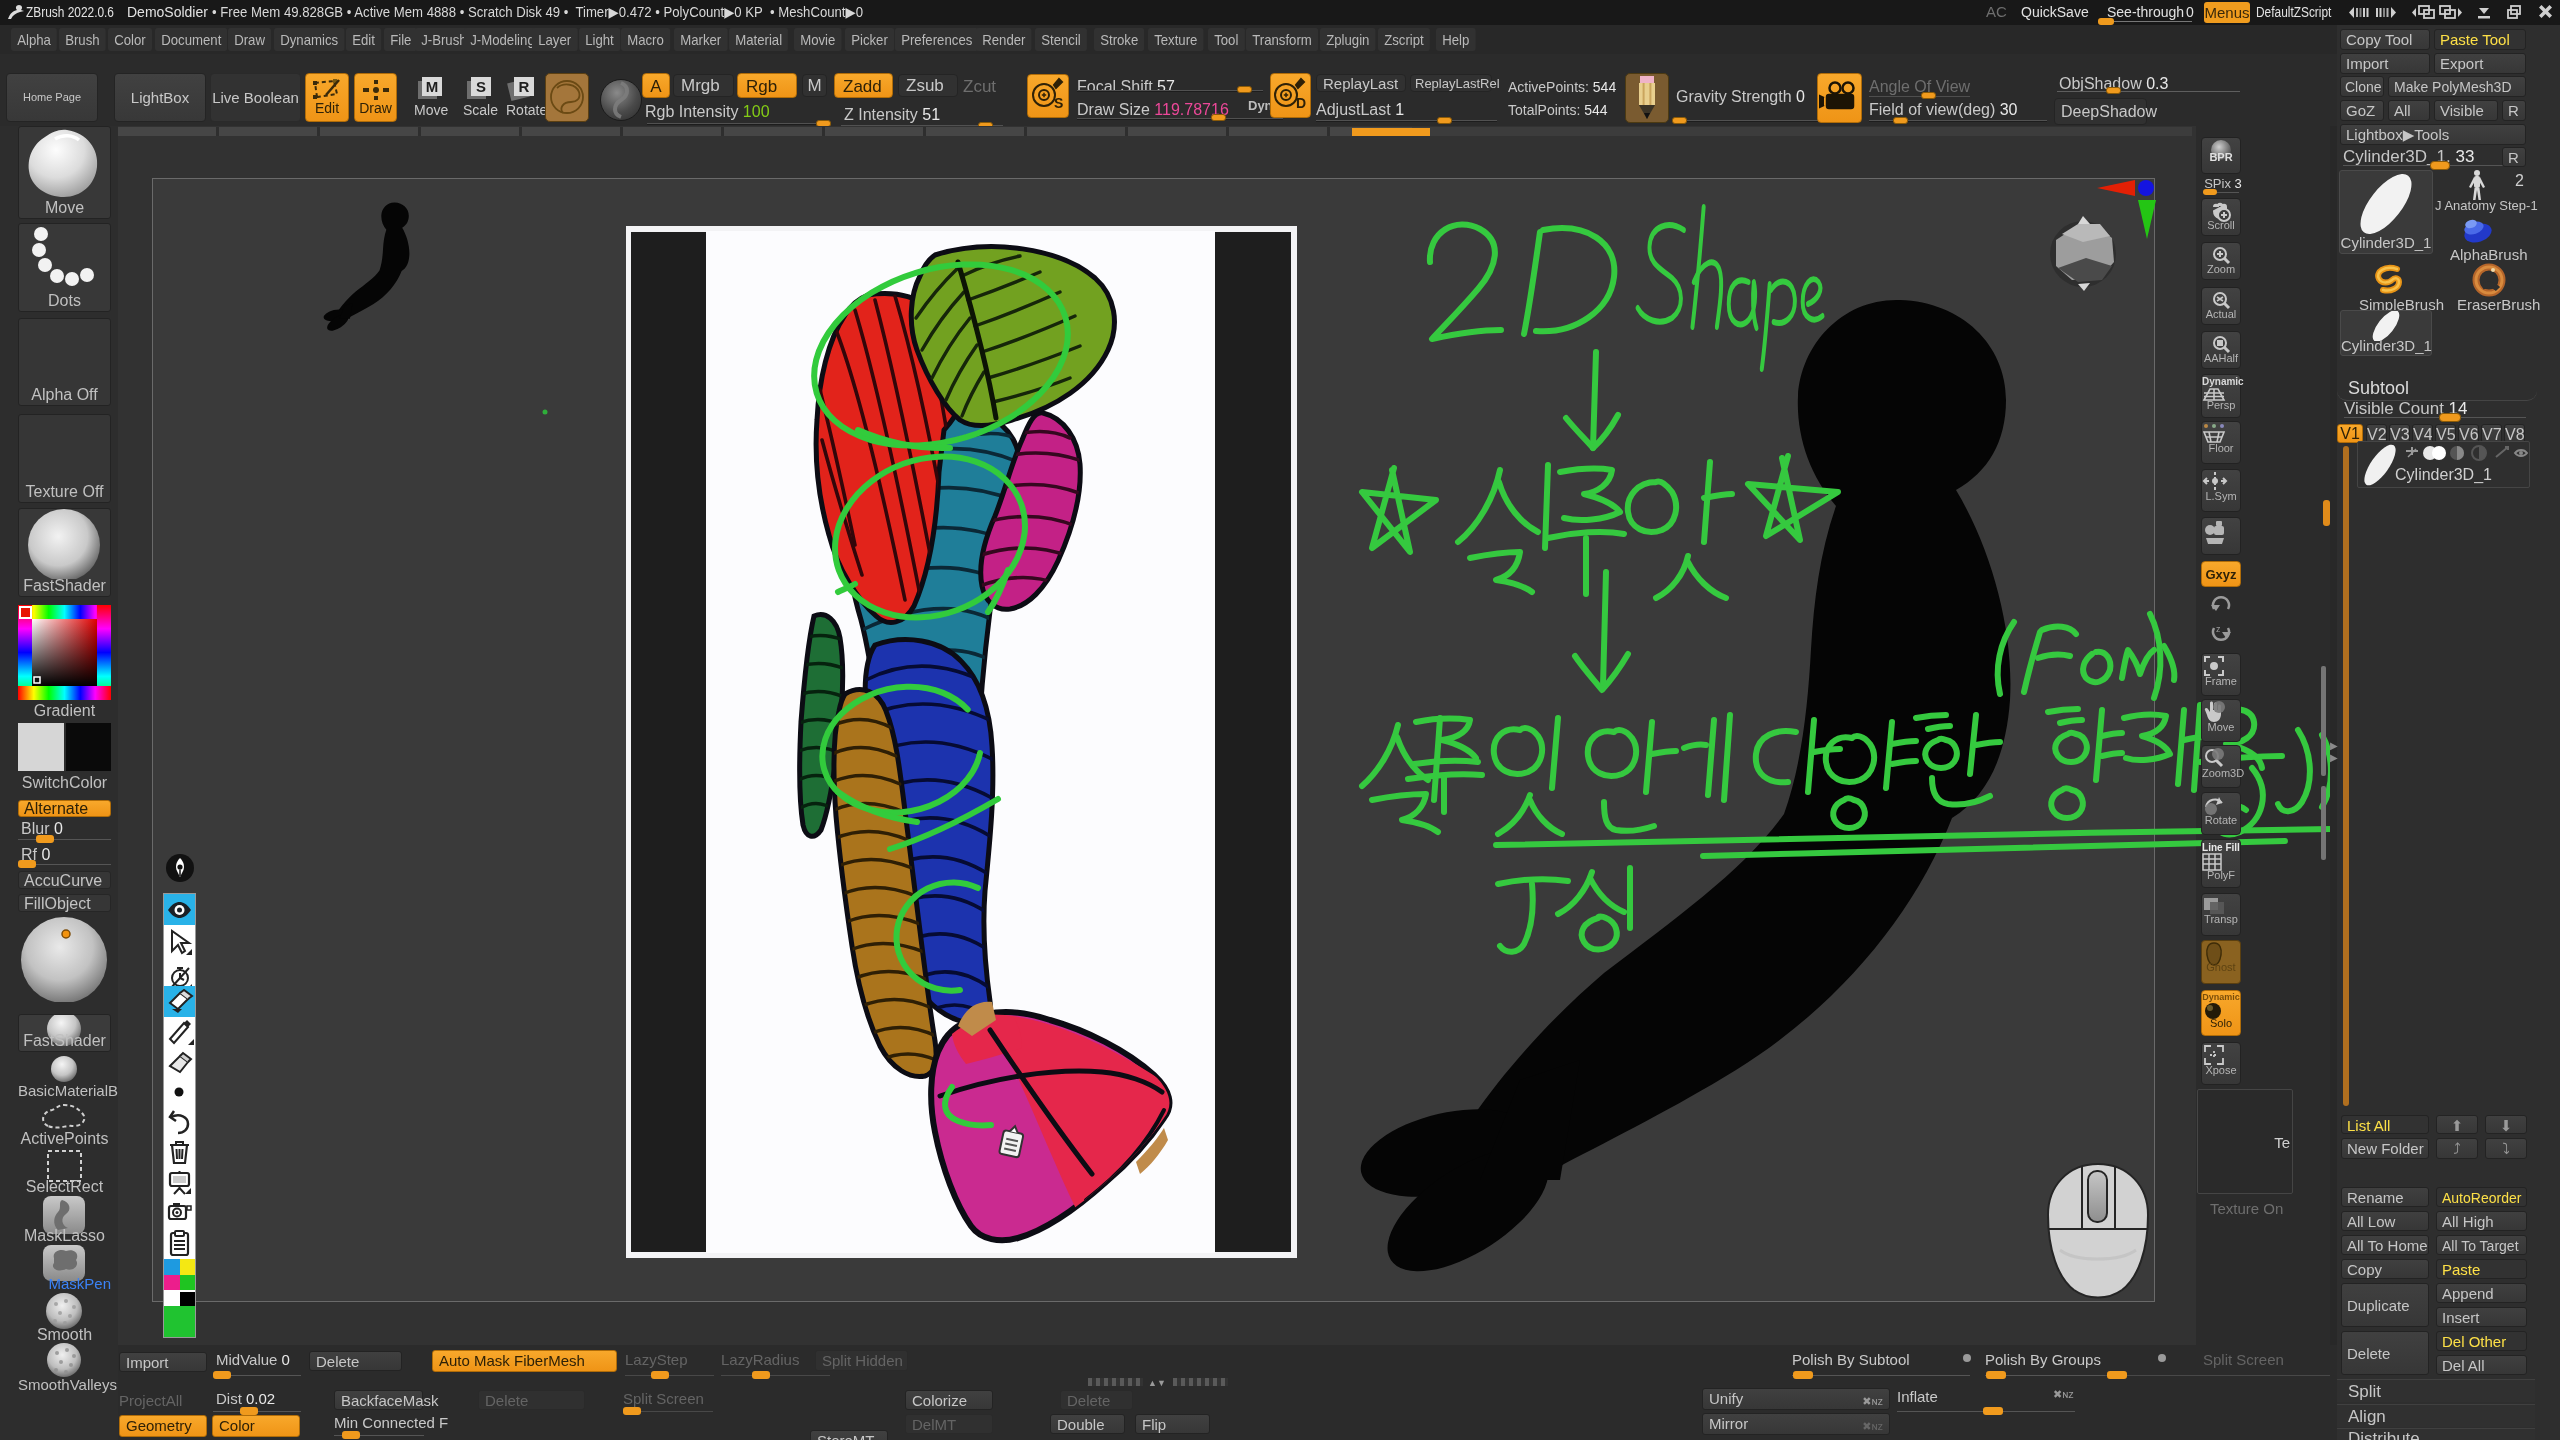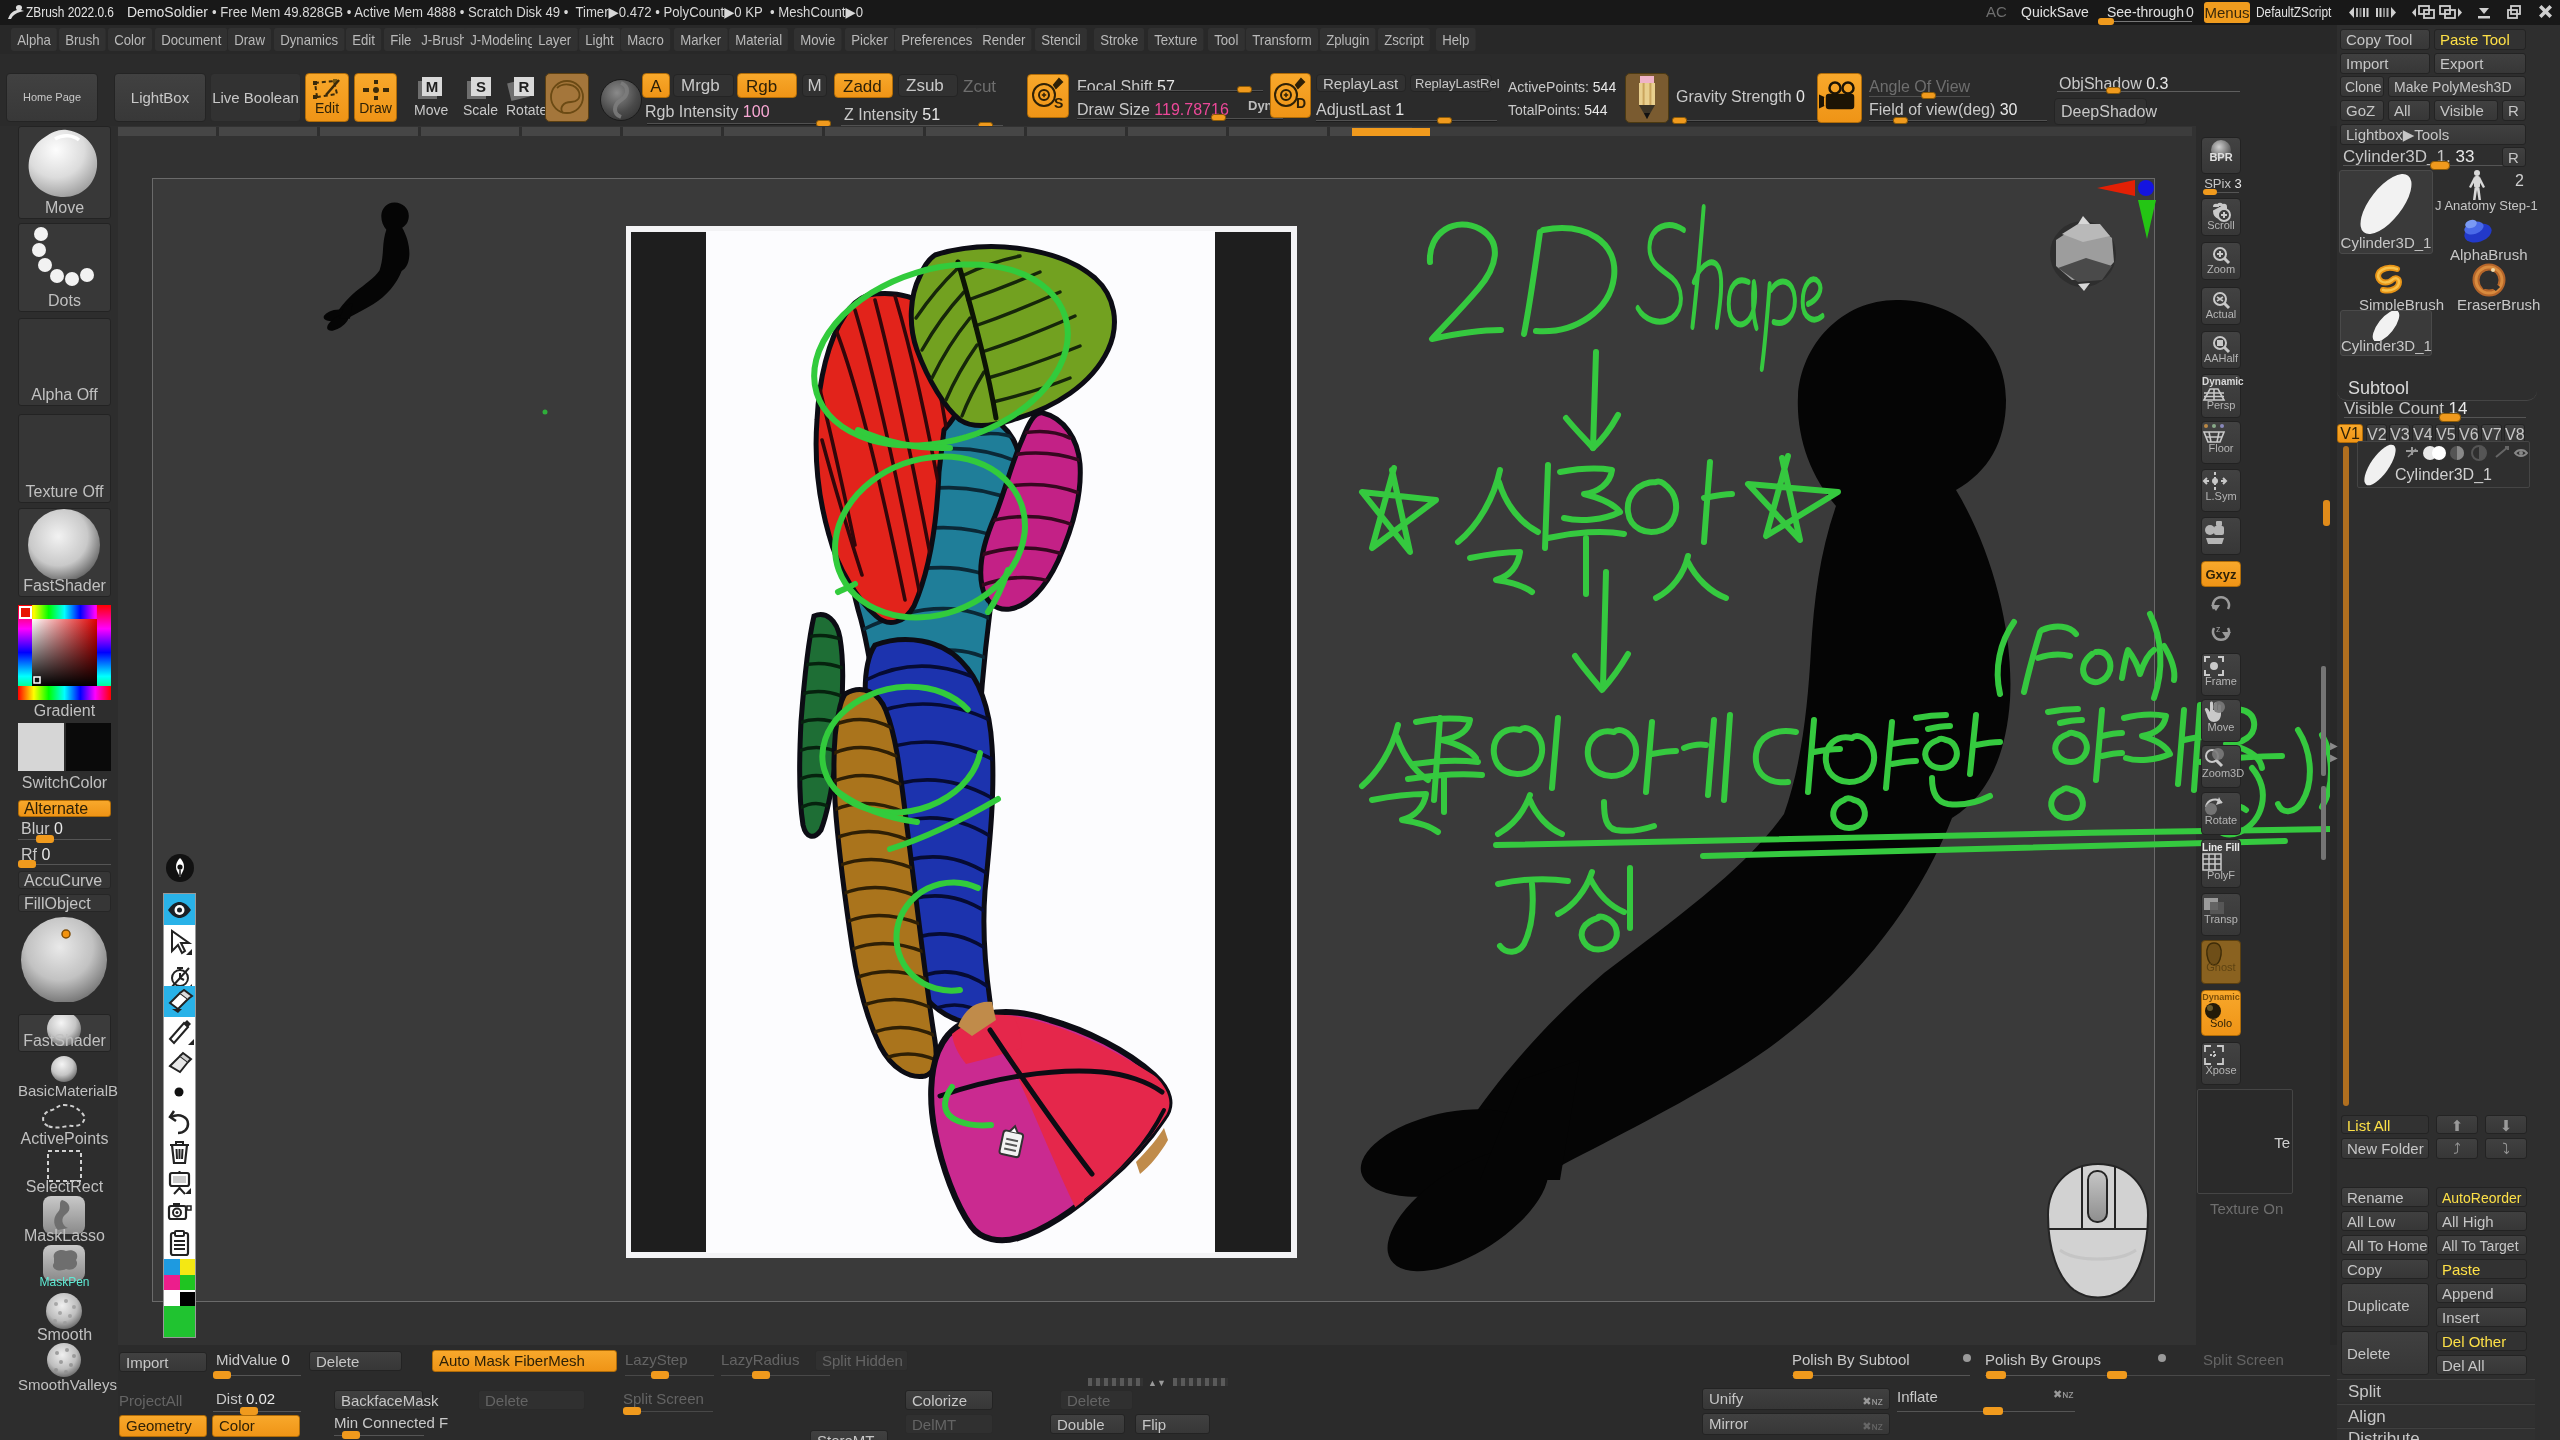--- a/index.html
+++ b/index.html
@@ -186,21 +186,21 @@
           <path d="M20 3 C28 6 28 15 20 20 C12 25 12 34 20 37" fill="none" stroke="#7e7e7e" stroke-width="4" opacity=".85"></path>
         </svg>
     </div>
     <div class="obtn" style="left:642px;top:19px;width:28px;height:25px;line-height:25px;font-size:17px">A</div>
     <div class="btn dark" style="left:673px;top:20px;width:61px;height:23px;line-height:22px;text-align:left;padding-left:7px;font-size:17px">Mrgb</div>
     <div class="obtn" style="left:737px;top:19px;width:60px;height:25px;line-height:25px;text-align:left;padding-left:8px;font-size:17px">Rgb</div>
     <div class="btn dark" style="left:802px;top:20px;width:25px;height:23px;line-height:22px;font-size:17px">M</div>
     <div class="obtn" style="left:834px;top:19px;width:59px;height:25px;line-height:25px;text-align:left;padding-left:8px;font-size:17px">Zadd</div>
     <div class="btn dark" style="left:898px;top:20px;width:60px;height:23px;line-height:22px;text-align:left;padding-left:7px;font-size:17px">Zsub</div>
     <div class="lbl dim" style="left:963px;top:23px;font-size:17px">Zcut</div>
-    <div class="lbl" style="left:645px;top:49px">Rgb Intensity <span style="color:#f9a8d4">100</span></div>
+    <div class="lbl" style="left:645px;top:49px">Rgb Intensity <span style="color:#84cc16">100</span></div>
     <div class="track" style="left:647px;top:69px;width:170px"></div>
     <div class="handle" style="left:816px;top:66px"></div>
     <div class="lbl" style="left:844px;top:52px">Z Intensity <span style="color:#e8e8e8">51</span></div>
     <div class="track" style="left:841px;top:71px;width:162px"></div>
     <div class="handle" style="left:978px;top:68px"></div>
     <div class="obtn" style="left:1027px;top:20px;width:42px;height:44px">
       <svg width="40" height="42" viewBox="0 0 40 42">
           <g fill="none" stroke="#2e2107" stroke-width="2">
             <circle cx="16" cy="20" r="11"></circle>
             <circle cx="16" cy="20" r="5"></circle>
@@ -426,21 +426,21 @@
           <rect x="25" y="2" width="42" height="38" rx="8" fill="url(#mk)"></rect>
           <path d="M44 6 C52 8 54 16 48 20 C42 24 44 32 50 34 L40 36 C34 30 36 22 40 18 C44 14 40 8 44 6 Z" fill="#6e6e6e"></path>
         </svg>
       <div style="color:#c0c0c0;font-size:16px;text-align:center;margin-top:-7px">MaskLasso</div>
       </div>
     <div class="abs" style="left:18px;top:1118px;width:93px;height:46px">
       <svg width="93" height="38" viewBox="0 0 93 38">
           <rect x="25" y="1" width="42" height="36" rx="8" fill="url(#mk)"></rect>
           <path d="M36 14 C34 8 42 4 48 7 C56 4 62 10 58 16 C62 22 54 28 48 25 C40 29 32 24 36 19 Z" fill="#6e6e6e"></path>
         </svg>
-      <div style="color:#5eead4;font-size:12px;text-align:center;margin-top:-7px">MaskPen</div>
+      <div style="color:#3b82f6;font-size:15px;text-align:right;margin-top:-7px">MaskPen</div>
       </div>
     <div class="abs" style="left:18px;top:1166px;width:93px;height:46px">
       <svg width="93" height="40" viewBox="0 0 93 40">
           <defs>
             <radialGradient id="sm" cx="45%" cy="35%" r="70%">
               <stop offset="0%" stop-color="#efefef"></stop>
               <stop offset="60%" stop-color="#bdbdbd"></stop>
               <stop offset="100%" stop-color="#5f5f5f"></stop>
             </radialGradient>
           </defs>

